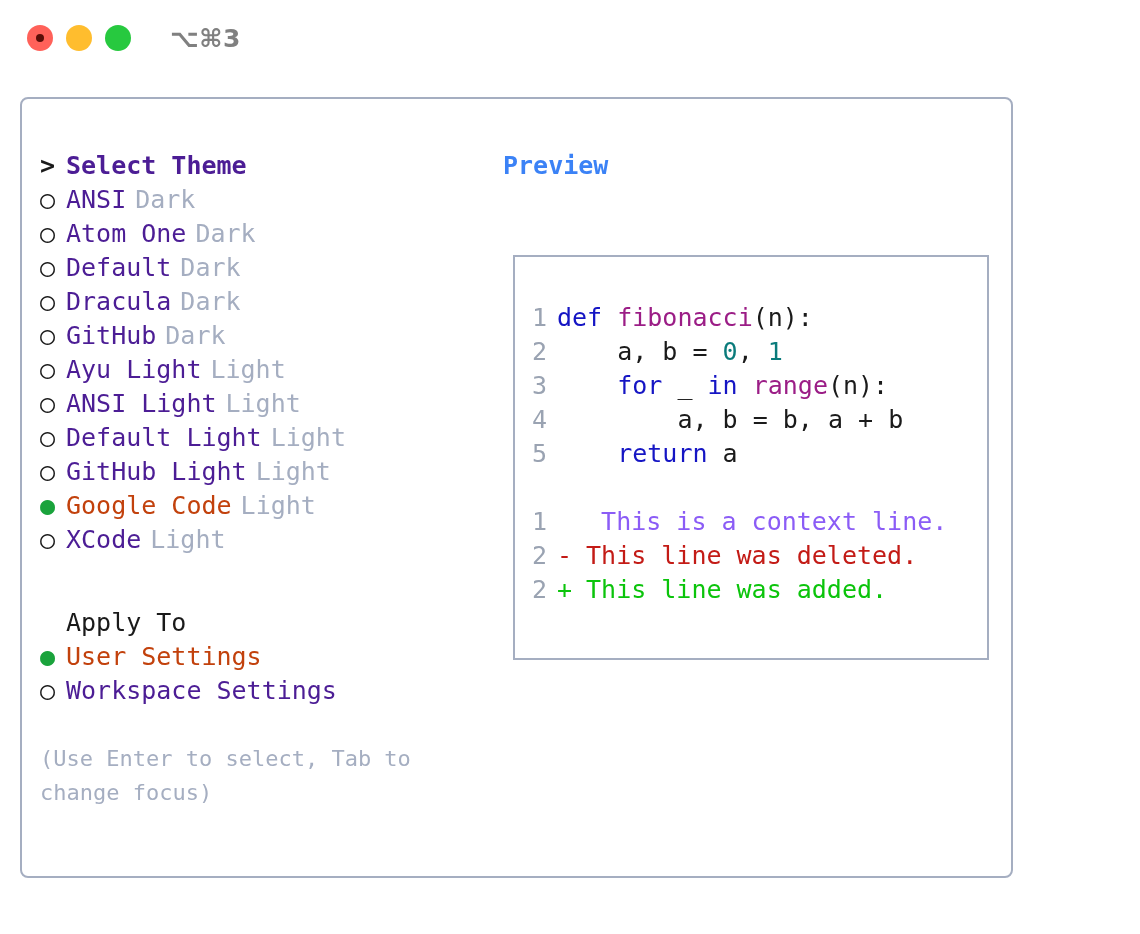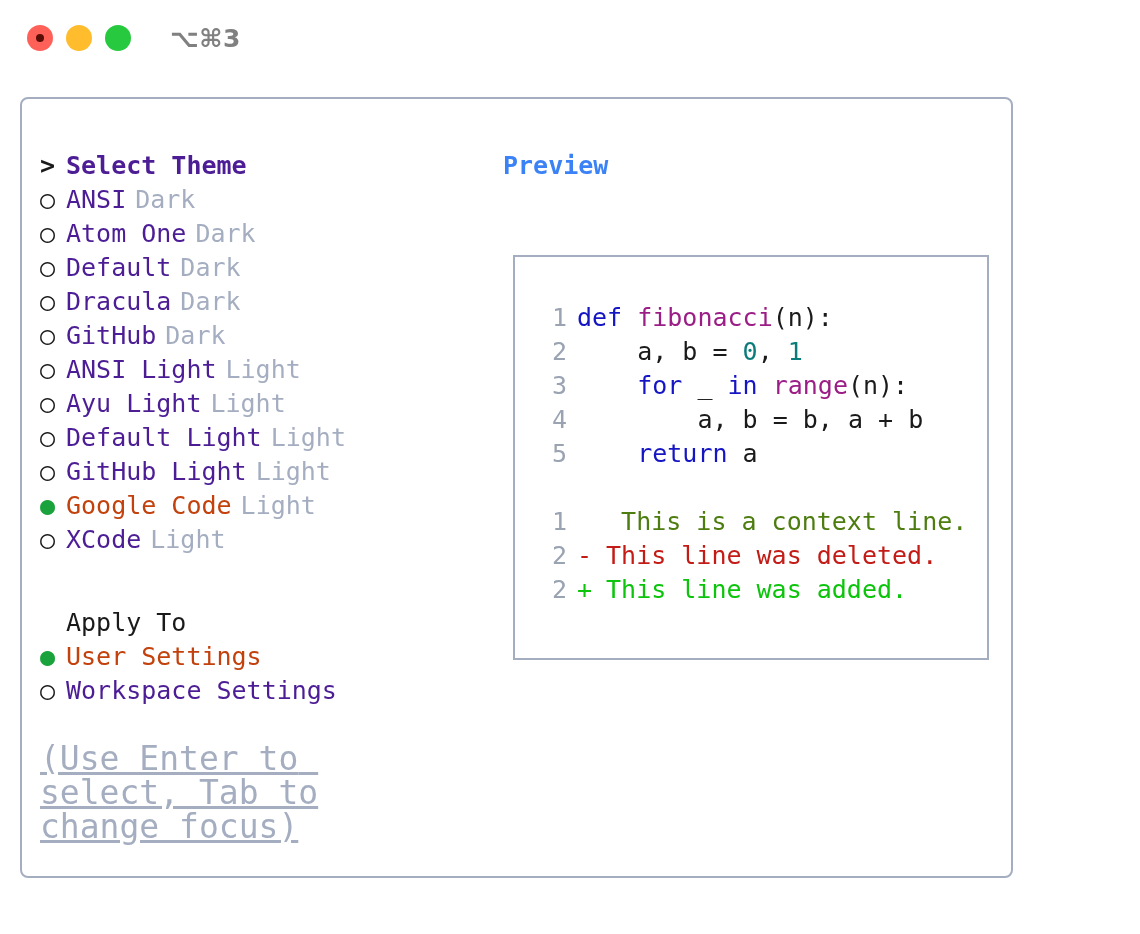--- a/index.html
+++ b/index.html
@@ -125,26 +125,25 @@
     color: #1a1a1a;
     padding-left: 26px;
     white-space: nowrap;
     margin-top: 15px;
   }
 
   .spacer-sm { height: 34px; }
   .spacer-md { height: 34px; }
 
   .hint {
-    font-size: 33px;
+    font-size: 22px;
     line-height: 34px;
     color: #a5aec1;
     width: 410px;
     white-space: pre-wrap;
-    text-decoration: underline;
   }
 
   
   .right-col {
     position: absolute;
     left: 481px;
     top: 50px;
     width: 490px;
   }
   .preview-title {
@@ -159,21 +158,21 @@
     left: 10px;
     top: 106px;
     width: 476px;
     height: 405px;
     border: 2px solid #a5aec1;
     box-sizing: border-box;
     background: #ffffff;
   }
   .code-area {
     position: absolute;
-    left: 24px;
+    left: 4px;
     top: 44px;
     width: 460px;
   }
   .code-line {
     height: 34px;
     line-height: 34px;
     font-size: 25px;
     white-space: pre;
   }
   .lno {
@@ -181,21 +180,21 @@
     width: 28px;
     text-align: right;
     color: #9aa3b2;
     margin-right: 10px;
   }
   .kw   { color: #1515c4; }
   .fn   { color: #9b1d86; }
   .num  { color: #0a7b7b; }
   .plain{ color: #1a1a1a; }
 
-  .diff-ctx { color: #4d7c0f; text-align: right; }
+  .diff-ctx { color: #8b5cf6; text-align: right; }
   .diff-del { color: #c31b16; }
   .diff-add { color: #0bc40b; }
   .diff-mark { display: inline-block; width: 14px; }
 
   .blank-line { height: 34px; }
 </style>
 </head>
 <body>
 
 <div class="window">
@@ -216,22 +215,22 @@
       <div class="row header-row">
         <span class="marker">&gt;</span><span class="label">Select Theme</span>
       </div>
 
       <div id="theme-rows">
           <div class="row"><span class="marker">○</span><span class="label">ANSI</span><span class="variant">Dark</span></div>
           <div class="row"><span class="marker">○</span><span class="label">Atom One</span><span class="variant">Dark</span></div>
           <div class="row"><span class="marker">○</span><span class="label">Default</span><span class="variant">Dark</span></div>
           <div class="row"><span class="marker">○</span><span class="label">Dracula</span><span class="variant">Dark</span></div>
           <div class="row"><span class="marker">○</span><span class="label">GitHub</span><span class="variant">Dark</span></div>
+          <div class="row"><span class="marker">○</span><span class="label">Ayu Light</span><span class="variant">Light</span></div>
           <div class="row"><span class="marker">○</span><span class="label">ANSI Light</span><span class="variant">Light</span></div>
-          <div class="row"><span class="marker">○</span><span class="label">Ayu Light</span><span class="variant">Light</span></div>
           <div class="row"><span class="marker">○</span><span class="label">Default Light</span><span class="variant">Light</span></div>
           <div class="row"><span class="marker">○</span><span class="label">GitHub Light</span><span class="variant">Light</span></div>
           <div class="row selected"><span class="marker">●</span><span class="label">Google Code</span><span class="variant">Light</span></div>
           <div class="row"><span class="marker">○</span><span class="label">XCode</span><span class="variant">Light</span></div>
         </div>
 
       <div class="spacer-sm"></div>
 
       <div class="section-head">Apply To</div>
 

